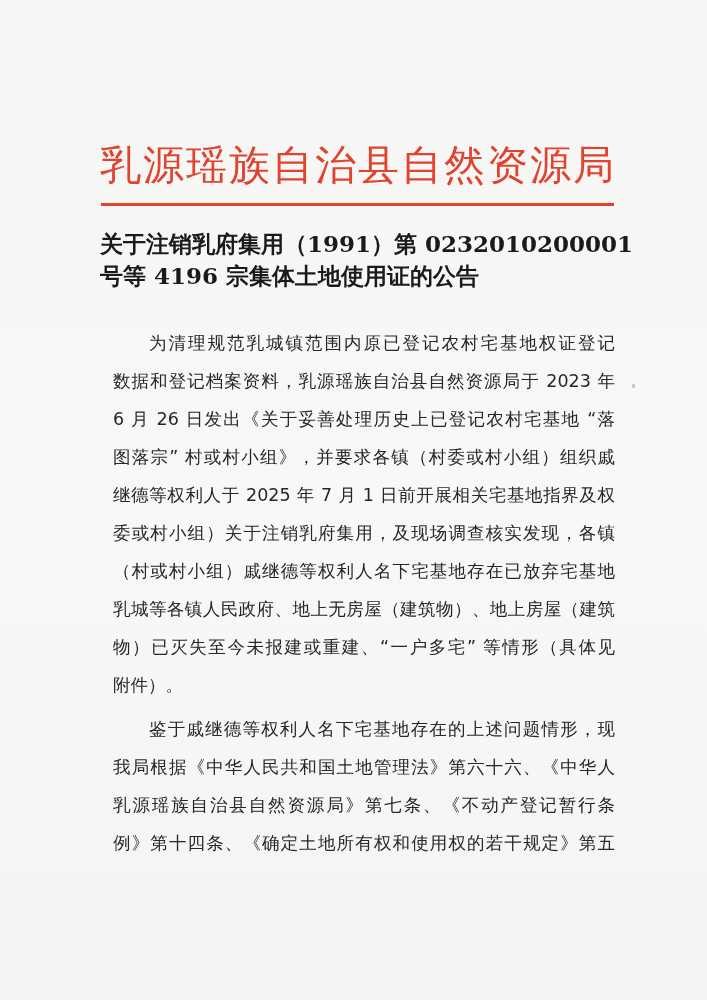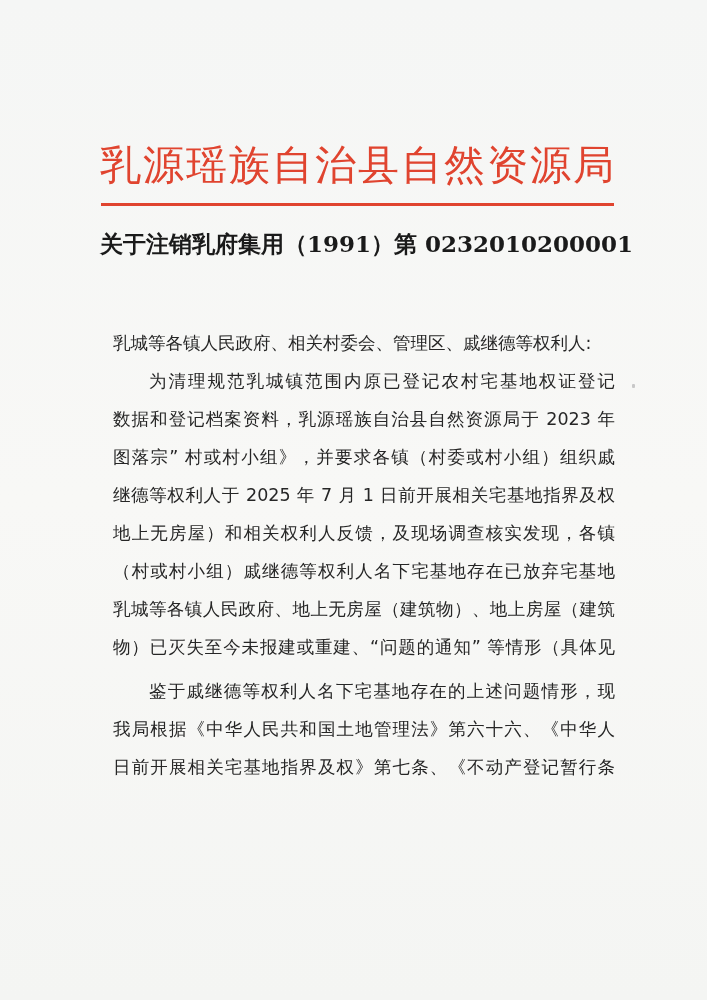--- a/index.html
+++ b/index.html
@@ -93,39 +93,42 @@
 </head>
 <body>
 
 <div class="page">
 
   <div class="masthead">乳源瑶族自治县自然资源局</div>
   <div class="red-rule"></div>
 
   <div class="doc-title">
     <div>关于注销乳府集用（1991）第 0232010200001</div>
+    <div>号等 4196 宗集体土地使用证的公告</div>
   </div>
 
   <div class="body-text">
-    <span class="line last">乳城等各镇人民政府、相关村委会、管理区、戚继德等权利人:</span>
 
     <div>
       <span class="line indent">为清理规范乳城镇范围内原已登记农村宅基地权证登记</span>
       <span class="line">数据和登记档案资料，乳源瑶族自治县自然资源局于 2023 年</span>
+      <span class="line">6 月 26 日发出《关于妥善处理历史上已登记农村宅基地 “落</span>
       <span class="line">图落宗” 村或村小组》，并要求各镇（村委或村小组）组织戚</span>
       <span class="line">继德等权利人于 2025 年 7 月 1 日前开展相关宅基地指界及权</span>
-      <span class="line">地上无房屋）和相关权利人反馈，及现场调查核实发现，各镇</span>
+      <span class="line">委或村小组）关于注销乳府集用，及现场调查核实发现，各镇</span>
       <span class="line">（村或村小组）戚继德等权利人名下宅基地存在已放弃宅基地</span>
       <span class="line">乳城等各镇人民政府、地上无房屋（建筑物）、地上房屋（建筑</span>
-      <span class="line">物）已灭失至今未报建或重建、“问题的通知” 等情形（具体见</span>
+      <span class="line">物）已灭失至今未报建或重建、“一户多宅” 等情形（具体见</span>
+      <span class="line last">附件）。</span>
     </div>
 
     <div class="para-gap"></div>
 
     <div>
       <span class="line indent">鉴于戚继德等权利人名下宅基地存在的上述问题情形，现</span>
       <span class="line">我局根据《中华人民共和国土地管理法》第六十六、《中华人</span>
-      <span class="line">日前开展相关宅基地指界及权》第七条、《不动产登记暂行条</span>
+      <span class="line">乳源瑶族自治县自然资源局》第七条、《不动产登记暂行条</span>
+      <span class="line">例》第十四条、《确定土地所有权和使用权的若干规定》第五</span>
     </div>
   </div>
 
   <div class="scan-speck"></div>
 </div>
 
 </body></html>

